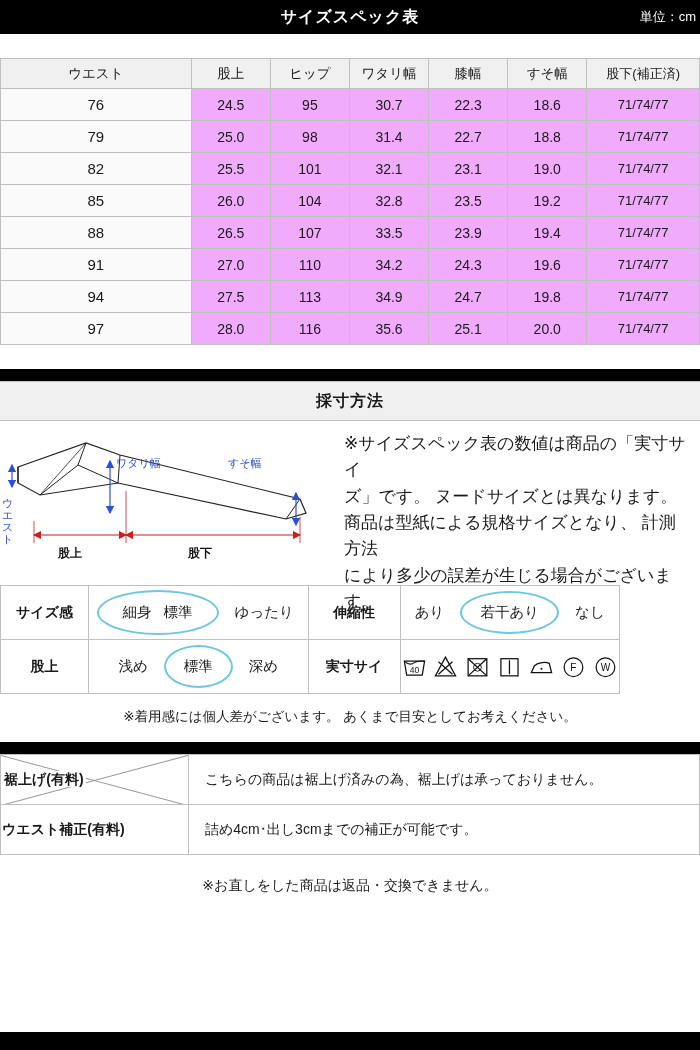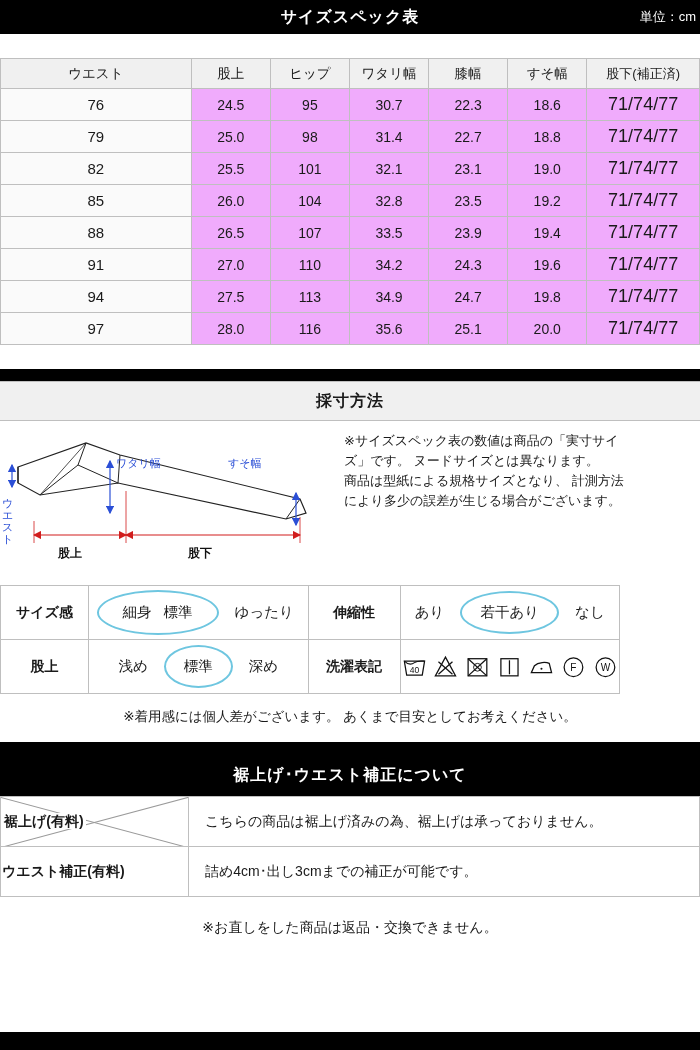--- a/index.html
+++ b/index.html
@@ -38,36 +38,36 @@
     font-weight: normal;
     font-size: 13.5px;
     height: 30px;
   }
   table.spec tbody td { background: #f0abfc; }
   table.spec tbody tr td:first-child { background: #fafafa; }
   table.spec tbody td:first-child { font-size: 15px; }
   table.spec .col-w { width: 176px; }
   table.spec .col-n { width: 73px; }
   table.spec .col-last { width: 104px; font-size: 13px; }
-  table.spec td.col-last { font-size: 18px; }
+  table.spec td.col-last { font-size: 13px; }
 
   .gap-black { background: #000; height: 12px; width: 700px; }
   .gap-white { background: #fff; height: 24px; width: 700px; }
 
   
   .measure-header {
     background: #f0f0f0; height: 40px; display: flex; align-items: center; justify-content: center;
     font-size: 16px; font-weight: bold; letter-spacing: 1px;
     border-top: 1px solid #bfbfbf; border-bottom: 1px solid #bfbfbf;
   }
   .measure-body { display: flex; width: 700px; height: 148px; }
   .measure-fig { width: 340px; position: relative; }
   .measure-note {
     width: 360px; padding: 10px 12px 0 4px;
-    font-size: 13px; line-height: 1.55;
+    font-size: 17px; line-height: 1.55;
   }
 
   
   table.feel { border-collapse: collapse; width: 620px; table-layout: fixed; margin-top: 16px; }
   table.feel td {
     border: 1px solid #bfbfbf;
     height: 54px; font-size: 14px; vertical-align: middle;
   }
   td.lbl { width: 88px; text-align: center; font-weight: bold; font-size: 14.5px; background:#fff; }
   td.lbl2 { width: 92px; text-align: center; font-weight: bold; font-size: 14.5px; }
@@ -303,21 +303,21 @@
         <td class="lbl">股上</td>
         <td class="opts">
           <div class="opt-row">
             <span class="opt">浅め</span>
             <span class="ellipse">
               <span class="opt">標準</span>
             </span>
             <span class="opt">深め</span>
           </div>
         </td>
-        <td class="lbl2">洗濯表記</td>
+        <td class="lbl2">実寸サイ</td>
         <td class="opts">
           <div class="wash-row">
 
             <svg class="wash-icon" viewBox="0 0 32 32">
               <path d="M3 9 L29 9 L26 27 L6 27 Z" fill="none" stroke="#111" stroke-width="1.6"></path>
               <path d="M3 9 C8 14, 12 14, 16 11 C20 8, 25 9, 29 9" fill="none" stroke="#111" stroke-width="1.4"></path>
               <text x="16" y="24" font-size="11" text-anchor="middle" fill="#111" font-family="Liberation Sans, sans-serif">40</text>
             </svg>
 
             <svg class="wash-icon" viewBox="0 0 32 32">
@@ -355,23 +355,20 @@
           </div>
         </td>
       </tr>
     </tbody>
   </table>
 
   <div class="disclaimer">※着用感には個人差がございます。 あくまで目安としてお考えください。</div>
 
   <div class="gap-black"></div>
 
-  <div class="hem-header">
-    <span>裾上げ･ウエスト補正について</span>
-  </div>
 
   <table class="hem">
     <tbody>
       <tr>
         <td class="hem-lbl struck">
           <span>裾上げ(有料)</span>
         </td>
         <td class="hem-txt">こちらの商品は裾上げ済みの為、裾上げは承っておりません。</td>
       </tr>
       <tr>

